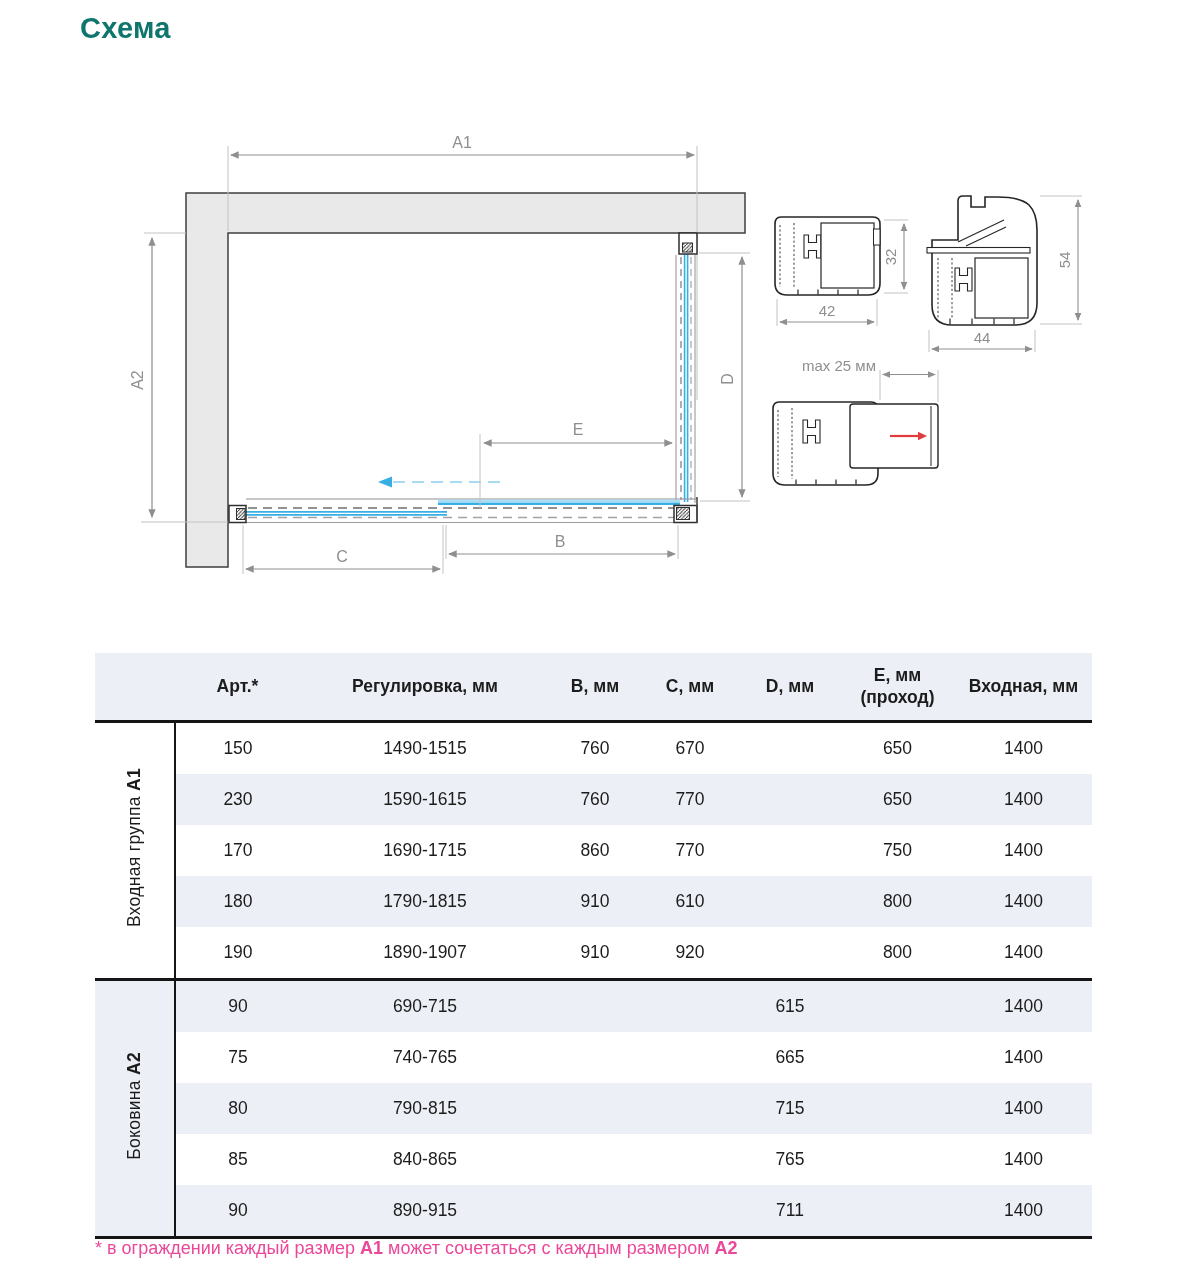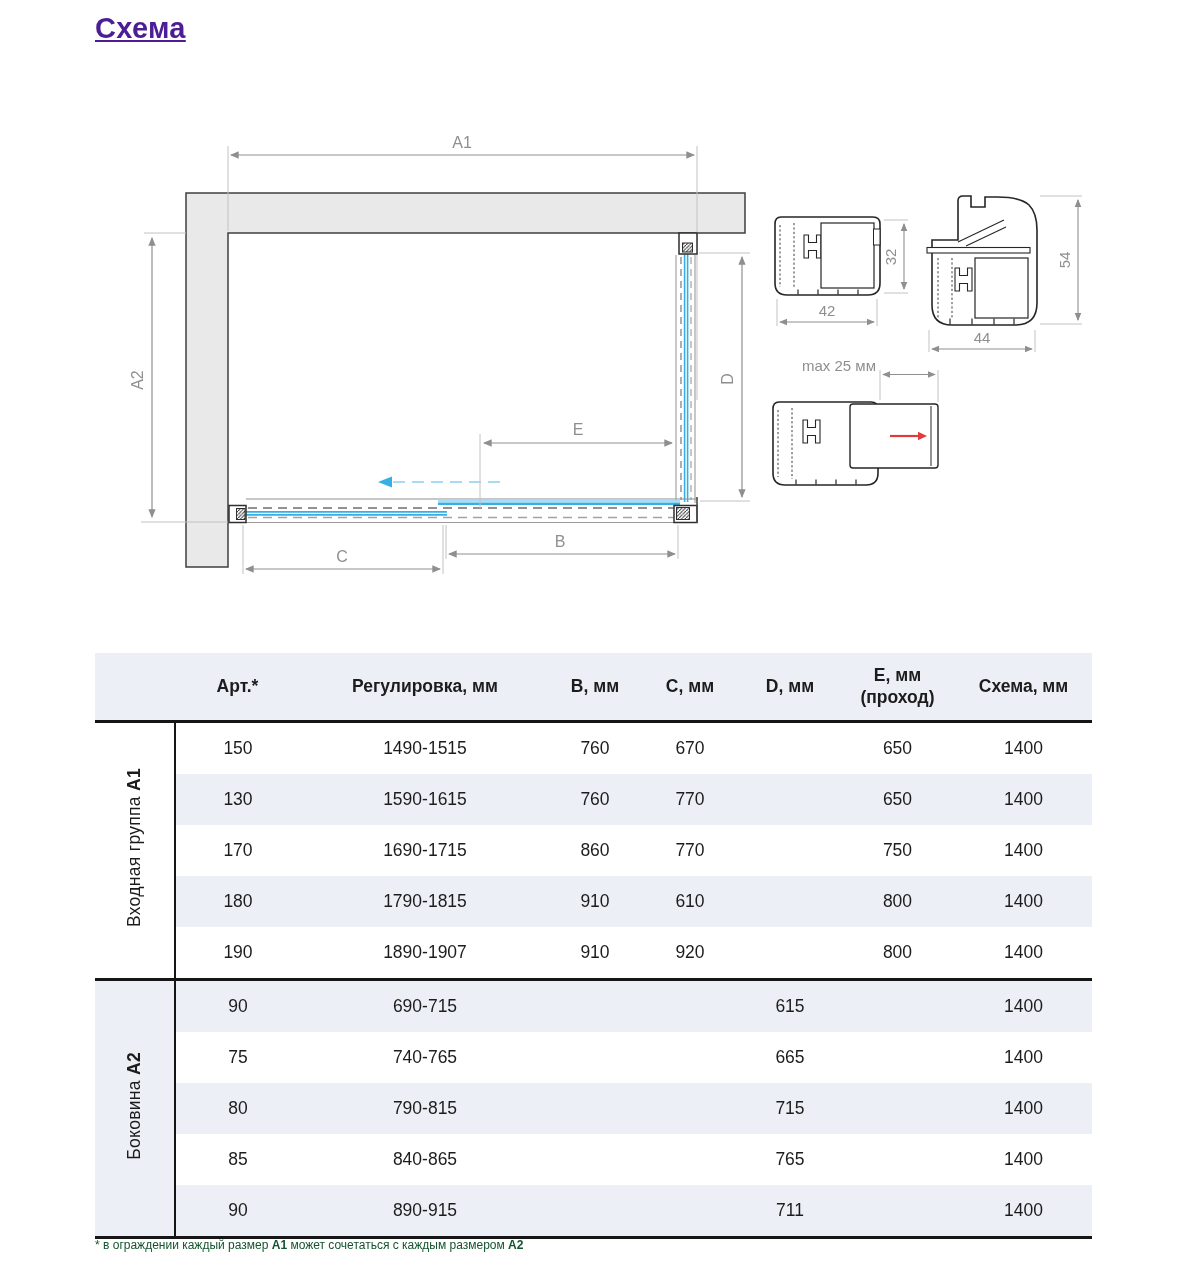--- a/index.html
+++ b/index.html
@@ -2,22 +2,22 @@
 <html><head>
 <meta charset="utf-8">
 <style>
   html,body{margin:0;padding:0;}
   body{
     width:1187px;height:1278px;position:relative;background:#ffffff;
     font-family:"Liberation Sans","DejaVu Sans",sans-serif;color:#1C1C1C;
     overflow:hidden;
   }
   .title{
-    position:absolute;left:95px;top:12px;font-size:29px;font-weight:700;
-    color:#4c1d95;letter-spacing:.3px;text-decoration:underline;
+    position:absolute;left:80px;top:12px;font-size:29px;font-weight:700;
+    color:#0f766e;letter-spacing:.3px;
   }
   svg.diagram{position:absolute;left:0;top:0;}
 
   table.spec{
     position:absolute;left:95px;top:653px;width:997px;
     border-collapse:collapse;table-layout:fixed;font-size:17.5px;color:#1C1C1C;
   }
   table.spec thead th{
     background:#EDEFF6;font-weight:600;height:67px;text-align:center;
     vertical-align:middle;line-height:1.25;padding:0 6px;
@@ -28,21 +28,21 @@
   tbody.group-a1 tr:nth-child(even) td{background:#EDEFF6;}
   tbody.group-a2 tr:nth-child(odd) td{background:#EDEFF6;}
   th.group-label{border-right:2px solid #151515;text-align:center;vertical-align:middle;font-weight:400;}
   tbody.group-a1 th.group-label{background:#ffffff;}
   tbody.group-a2 th.group-label{background:#EDEFF6;}
   .vlabel{
     display:inline-block;writing-mode:vertical-rl;transform:rotate(180deg);
     font-size:17.5px;white-space:nowrap;letter-spacing:.3px;
   }
   .vlabel b{font-weight:700;}
-  .footnote{position:absolute;left:95px;top:1238px;font-size:12px;color:#14532d;}
+  .footnote{position:absolute;left:95px;top:1238px;font-size:18px;color:#ec4899;}
   .footnote b{font-weight:700;}
 </style>
 </head>
 <body>
 
 <div class="title">Схема</div>
 
 <svg class="diagram" width="1187" height="640" viewBox="0 0 1187 640">
   <defs>
     <marker id="arr" viewBox="0 0 10 10" refX="8.5" refY="5" markerWidth="8" markerHeight="8" orient="auto-start-reverse">
@@ -207,38 +207,38 @@
   </colgroup>
   <thead>
     <tr>
       <th></th>
       <th>Арт.*</th>
       <th>Регулировка, мм</th>
       <th>В, мм</th>
       <th>С, мм</th>
       <th>D, мм</th>
       <th>Е, мм (проход)</th>
-      <th>Схема, мм</th>
+      <th>Входная, мм</th>
     </tr>
   </thead>
   <tbody class="group-a1">
     <tr>
       <th class="group-label" rowspan="5">
         <span class="vlabel"><span>Входная группа</span><b> А1</b></span>
       </th>
       <td>150</td>
       <td>1490-1515</td>
       <td>760</td>
       <td>670</td>
       <td></td>
       <td>650</td>
       <td>1400</td>
     </tr>
     <tr>
-      <td>130</td>
+      <td>230</td>
       <td>1590-1615</td>
       <td>760</td>
       <td>770</td>
       <td></td>
       <td>650</td>
       <td>1400</td>
     </tr>
     <tr>
       <td>170</td>
       <td>1690-1715</td>

